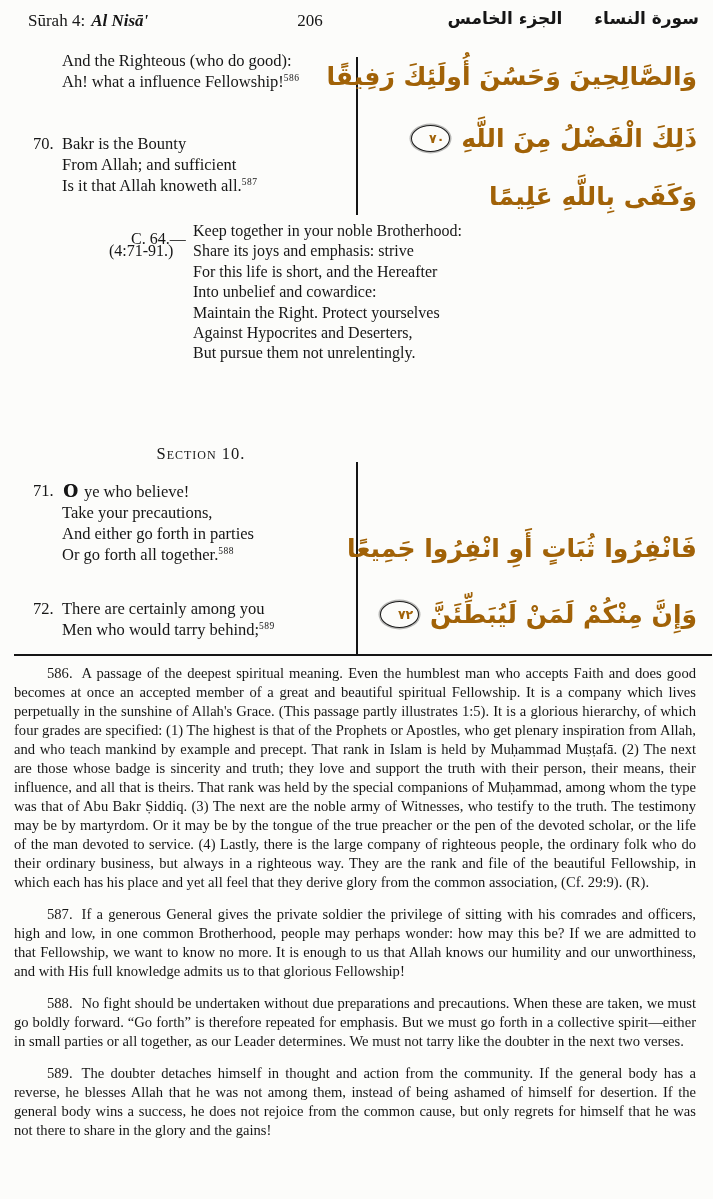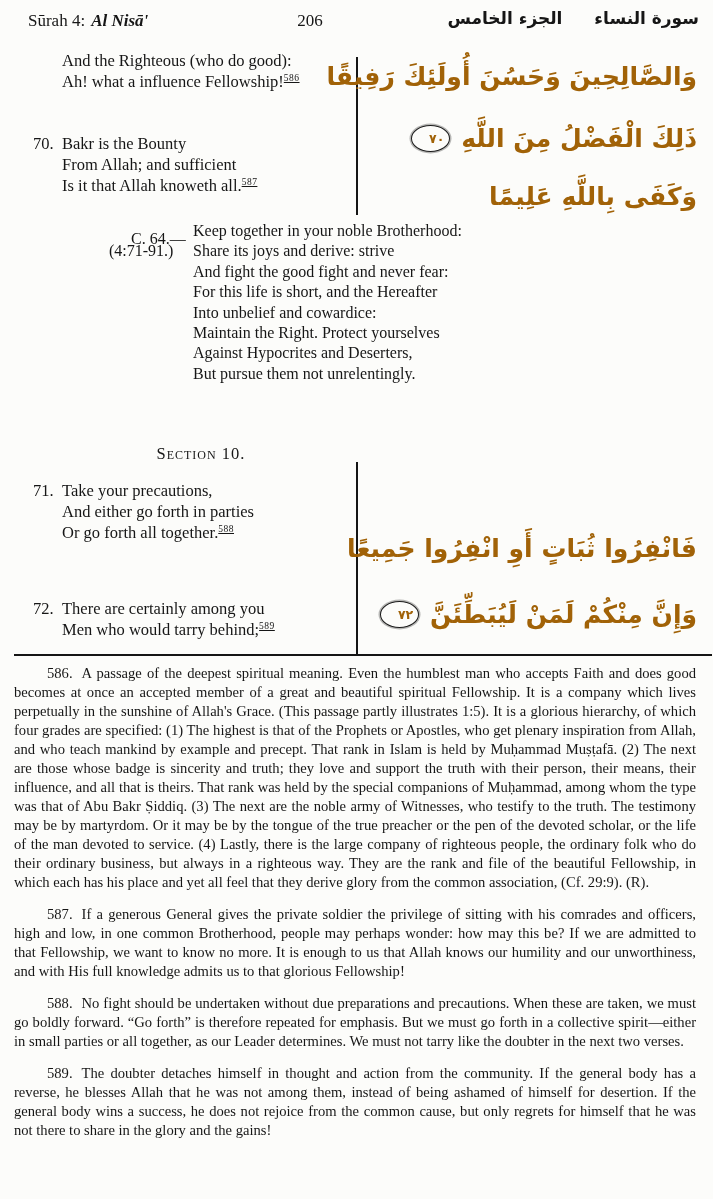--- a/index.html
+++ b/index.html
@@ -23,21 +23,21 @@
   }
   .hdr-arabic span{margin-left:26px;}
   .hdr-arabic span:last-child{margin-left:0;}
   
   .verse{position:absolute;left:62px;font-size:16.5px;line-height:21px;white-space:nowrap;}
   .verse .vnum{position:absolute;left:-29px;top:0;}
   .v-prev{top:50px;}
   .v-70{top:133px;}
   .v-71{top:480px;}
   .v-72{top:598px;}
-  sup.fn-ref{font-size:9.5px;vertical-align:super;line-height:0;letter-spacing:0.5px;text-decoration:underline;}
+  sup.fn-ref{font-size:9.5px;vertical-align:super;line-height:0;letter-spacing:0.5px;}
   .ornate-initial{
     font-weight:bold;font-size:19px;
     padding:0 1px;letter-spacing:1px;
     text-shadow:0.7px 0 0 #161616;
   }
   
   .commentary{position:absolute;left:193px;top:221px;font-size:16px;line-height:20.4px;white-space:nowrap;}
   .commentary .c-label{position:absolute;left:-62px;top:8px;}
   .commentary .c-range{position:absolute;left:-84px;top:20px;}
   .section-heading{
@@ -111,33 +111,33 @@
     <span class="vnum">70.</span>
     <div>Bakr is the Bounty</div>
     <div>From Allah; and sufficient</div>
     <div><span>Is it that Allah knoweth all.</span><sup class="fn-ref">587</sup></div>
   </div>
 
   <div class="commentary">
     <span class="c-label">C. 64.—</span>
     <span class="c-range">(4:71-91.)</span>
     <div>Keep together in your noble Brotherhood:</div>
-    <div>Share its joys and derive: strive</div>
-    <div>And fight the good fight and never fear:</div>
+    <div>Share its joys and emphasis: strive</div>
     <div>For this life is short, and the Hereafter</div>
     <div>Into unbelief and cowardice:</div>
     <div>Maintain the Right. Protect yourselves</div>
     <div>Against Hypocrites and Deserters,</div>
     <div>But pursue them not unrelentingly.</div>
   </div>
 
   <div class="section-heading">Section 10.</div>
 
   <div class="verse v-71">
     <span class="vnum">71.</span>
+    <div><span class="ornate-initial">O</span><span> ye who believe!</span></div>
     <div>Take your precautions,</div>
     <div>And either go forth in parties</div>
     <div><span>Or go forth all together.</span><sup class="fn-ref">588</sup></div>
   </div>
 
   <div class="verse v-72">
     <span class="vnum">72.</span>
     <div>There are certainly among you</div>
     <div><span>Men who would tarry behind;</span><sup class="fn-ref">589</sup></div>
   </div>

